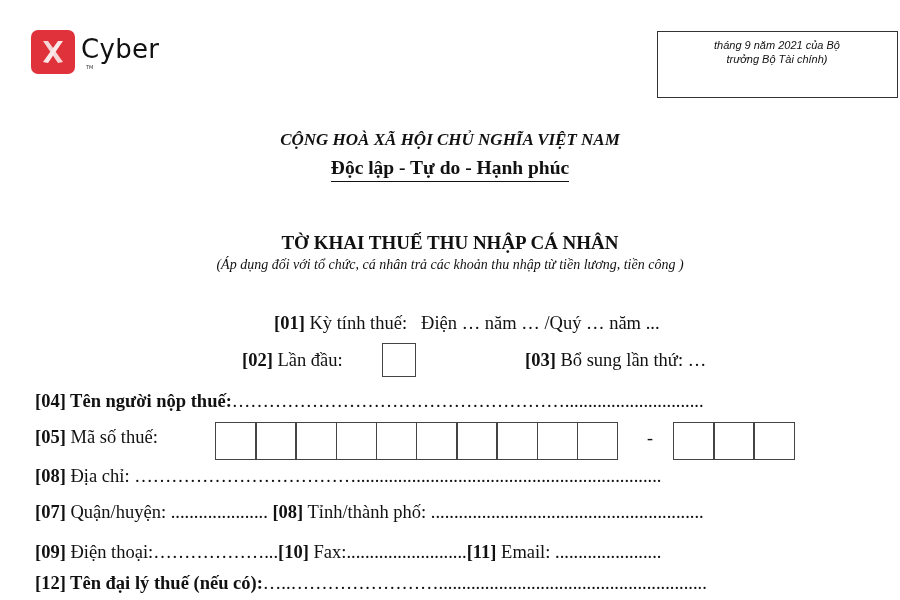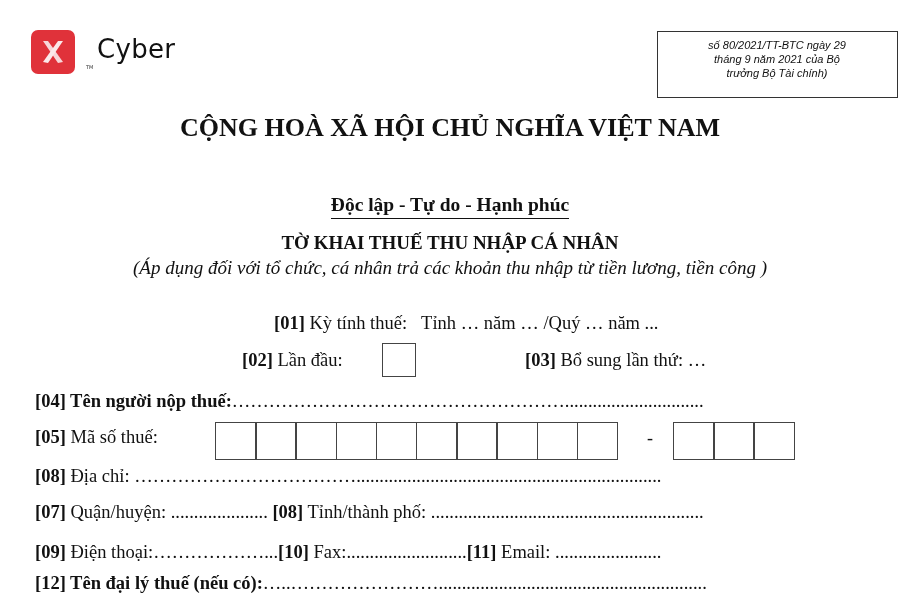--- a/index.html
+++ b/index.html
@@ -1,32 +1,32 @@
 <!DOCTYPE html>
 <html><head>
 <meta charset="utf-8">
 <style>
   html, body { margin:0; padding:0; }
   body { width:900px; height:600px; background:#fff; position:relative; overflow:hidden; font-family:"Liberation Serif", serif; color:#111; }
   .abs { position:absolute; }
   .logo { left:31px; top:30px; display:flex; align-items:center; }
   .logo-icon { width:44px; height:44px; background:#e0323a; border-radius:7px; position:relative; }
   .logo-icon svg { position:absolute; left:0; top:0; }
-  .logo-text { font-family:"DejaVu Sans", sans-serif; font-size:26px; font-weight:500; margin-left:22px; color:#111; position:relative; top:-3px; letter-spacing:0.3px; }
+  .logo-text { font-family:"DejaVu Sans", sans-serif; font-size:26px; font-weight:500; margin-left:6px; color:#111; position:relative; top:-3px; letter-spacing:0.3px; }
   .logo-tm { position:absolute; left:86px; top:64px; font-family:"DejaVu Sans", sans-serif; font-size:5px; color:#333; }
   .form-box { left:657px; top:31px; width:239px; height:66px; border:1px solid #333; border-bottom:none; }
   .form-box-line { left:657px; top:97px; width:240px; height:1px; background:#333; }
   .form-info { left:657px; top:38px; width:240px; text-align:center; font-family:"Liberation Sans", sans-serif; font-size:11px; line-height:14px; color:#111; }
   .form-info .it { font-style:italic; }
   .nation { left:0; width:900px; text-align:center; font-weight:bold; }
-  .nation1 { top:113px; font-size:26px; }
-  .motto-wrap { top:157px; left:0; width:900px; text-align:center;margin-top:37px; }
+  .nation1 { top:130px; font-size:17px;font-style:italic; }
+  .motto-wrap { top:157px; left:0; width:900px; text-align:center; }
   .motto { font-size:19.5px; font-weight:bold; display:inline-block; border-bottom:1.5px solid #111; padding-bottom:2px; }
   .title { top:232px; font-size:19px; }
-  .subtitle { left:0; width:900px; top:257px; text-align:center; font-style:italic; font-size:19px; }
+  .subtitle { left:0; width:900px; top:257px; text-align:center; font-style:italic; font-size:14px; }
   .row { font-size:18.5px; white-space:nowrap; }
   .row b { font-weight:bold; }
   .cb { width:34px; height:34px; border:1.5px solid #444; box-sizing:border-box; }
   .mst { display:flex; }
   .mst .cell { width:41.7px; height:38px; border:1.5px solid #444; box-sizing:border-box; margin-left:-1.5px; }
   .mst .cell:first-child { margin-left:0; }
   .dash { font-size:18px; }
 </style>
 </head>
 <body>
@@ -38,35 +38,34 @@
       <path d="M32 11 L27 11 L12 32 L17 33 Z" fill="#fbe8e9"></path>
     </svg>
   </div>
   <span class="logo-text">Cyber</span>
 </div>
 <span class="abs logo-tm">TM</span>
 
 <div class="abs form-box"></div>
 <div class="abs form-box-line"></div>
 <div class="abs form-info">
-  <div class="it">số 80/2021/TT-BTC ngày 29</div>
   <div class="it">tháng 9 năm 2021 của Bộ</div>
   <div class="it">trưởng Bộ Tài chính)</div>
 </div>
 
 <div class="abs nation nation1">CỘNG HOÀ XÃ HỘI CHỦ NGHĨA VIỆT NAM</div>
 <div class="abs motto-wrap">
   <span class="motto">Độc lập - Tự do - Hạnh phúc</span>
 </div>
 
 <div class="abs nation title">TỜ KHAI THUẾ THU NHẬP CÁ NHÂN</div>
 <div class="abs subtitle">(Áp dụng đối với tổ chức, cá nhân trả các khoản thu nhập từ tiền lương, tiền công )</div>
 
 <div class="abs row" style="left:274px; top:313px;">
-  <b>[01]</b><span> Kỳ tính thuế:</span><span style="margin-left:14px;">Tỉnh … năm …  /Quý … năm ...</span>
+  <b>[01]</b><span> Kỳ tính thuế:</span><span style="margin-left:14px;">Điện … năm …  /Quý … năm ...</span>
 </div>
 
 <div class="abs row" style="left:242px; top:350px;">
   <b>[02]</b><span> Lần đầu:</span>
 </div>
 <div class="abs cb" style="left:382px; top:343px;"></div>
 
 <div class="abs row" style="left:525px; top:350px;">
   <b>[03]</b><span> Bổ sung lần thứ: …</span>
 </div>

